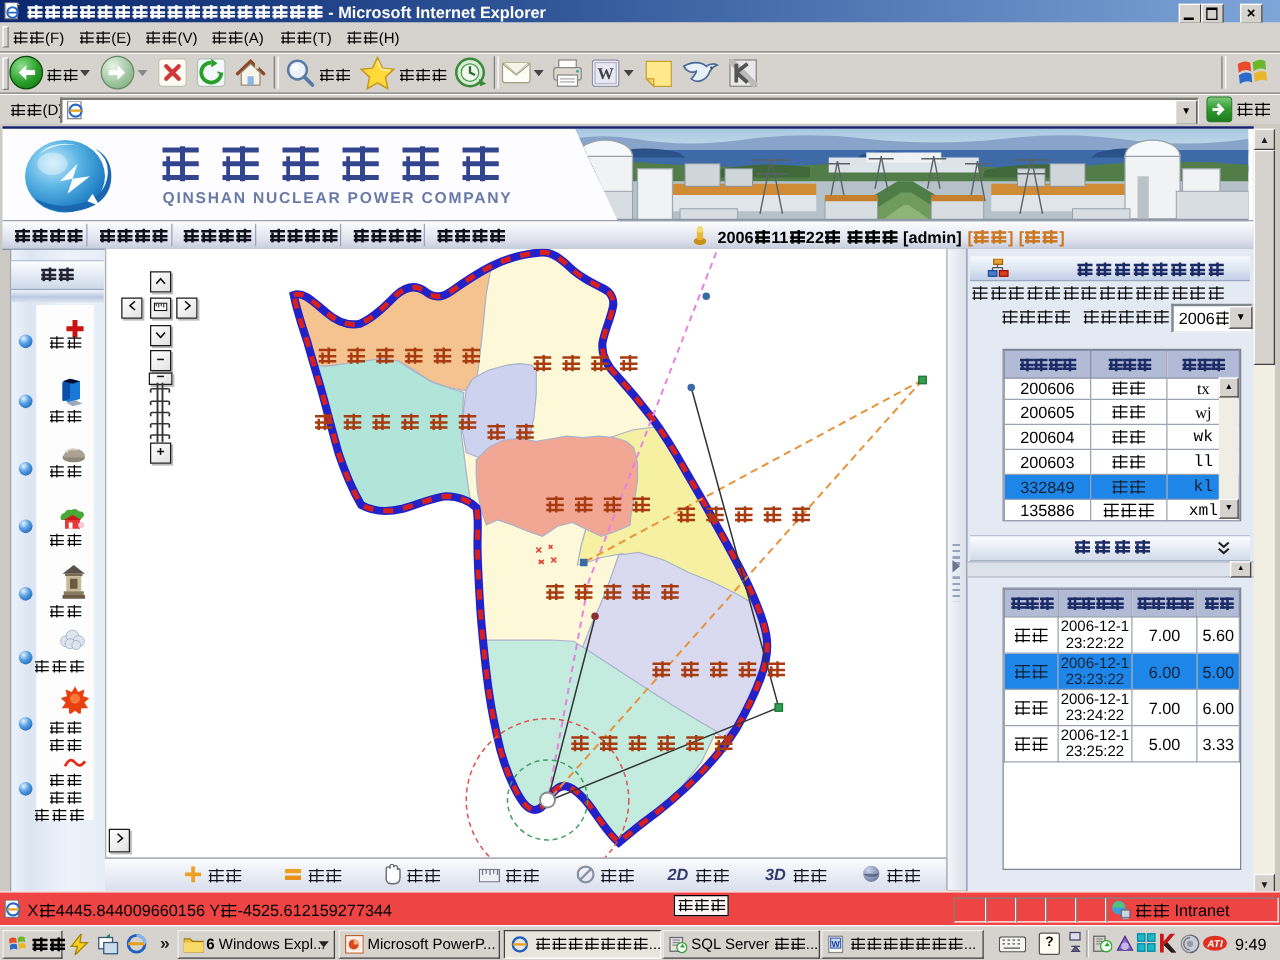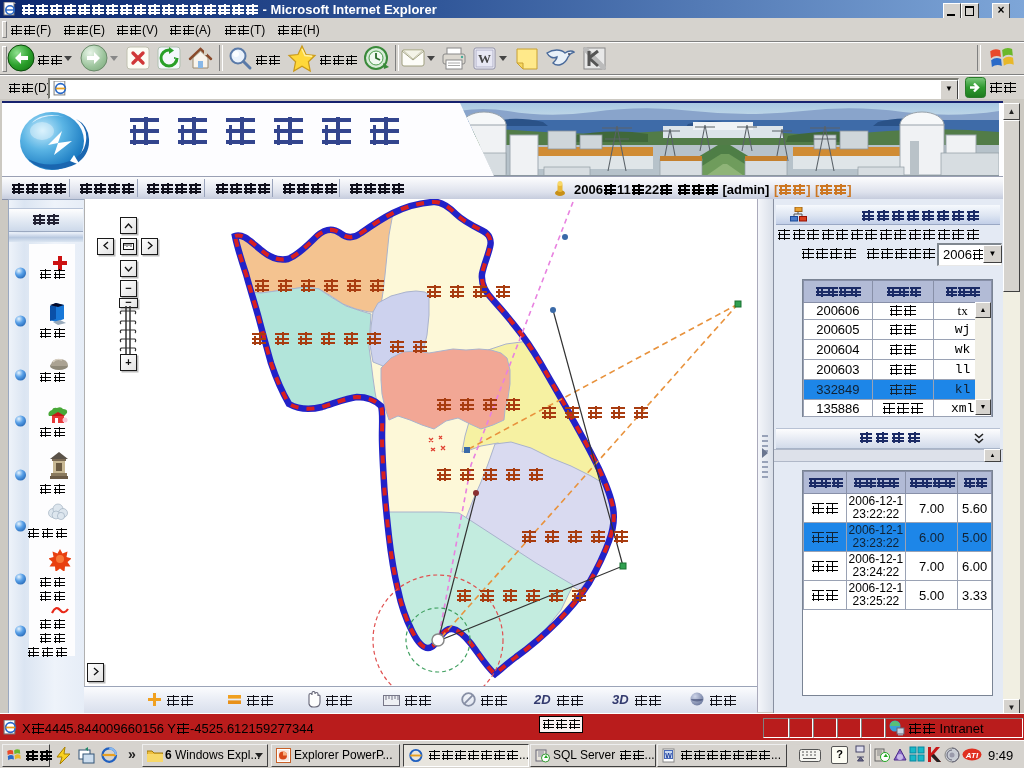--- a/index.html
+++ b/index.html
@@ -21,21 +21,21 @@
 #navbar{left:2px;top:77px;width:1001px;height:22px;background:linear-gradient(#fdfdfe,#dde1ec 70%,#c6ccdd);border-top:1px solid #9aa0b4;border-bottom:1px solid #8890a8}
 .ntab{position:absolute;top:4px;font-size:13px;font-weight:bold;color:#10101c}
 .nsep{position:absolute;top:2px;width:1px;height:18px;background:#9aa4bc}
 #sidebar{left:8px;top:100px;width:76px;height:556px;background:linear-gradient(90deg,#eef3fa,#dbe5f2 20%,#eef3fa 60%,#e6edf7);border:1px solid #9aa8c0}
 #mapview{left:84px;top:100px;width:673px;height:487px;background:#fff;border-left:1px solid #b0b0b0}
 #maptb{left:84px;top:587px;width:673px;height:26px;background:linear-gradient(#fbfcfe,#e7ebf4 55%,#d9dfec);border-top:1px solid #9ba4b8}
 .mtl{position:absolute;top:6px;font-size:13px;color:#101018}
 #splitter{left:757px;top:100px;width:16px;height:513px;background:linear-gradient(90deg,#f4f6fa,#d8dee8);border-left:1px solid #aab;border-right:1px solid #99a}
 #rightpanel{left:773px;top:100px;width:230px;height:595px;background:#e4eaf4;border-left:1px solid #8890a0;overflow:hidden}
 #pagescroll{left:1003px;top:4px;width:17px;height:613px;background:#f1efe2}
-#statusbar{left:0;top:713px;width:1024px;height:27px;background:#b91c1c;border-top:1px solid #fff}
+#statusbar{left:0;top:713px;width:1024px;height:27px;background:#ef4444;border-top:1px solid #fff}
 #taskbar{left:0;top:740px;width:1024px;height:28px;background:#d6d3ce;border-top:1px solid #fff}
 .tkb{position:absolute;top:3px;height:21px;background:#d6d3ce;border-top:1px solid #eee;border-left:1px solid #eee;border-right:1px solid #404040;border-bottom:1px solid #404040;font-size:12px;color:#000}
 .tkb .lb{position:absolute;left:22px;top:3px;white-space:nowrap;overflow:hidden}
 table{border-collapse:collapse}
 .sbl{left:30px;width:28px;font-size:12px;color:#000;text-align:center;letter-spacing:1px}
 .mlbl{position:absolute;font-size:15px;font-weight:bold;color:#a83c10;letter-spacing:7px;white-space:nowrap}
 .mbtn{position:absolute;width:15px;height:15px;background:linear-gradient(135deg,#ffffff,#e2e2e2);border:1px solid #1a1a1a;box-shadow:1.5px 1.5px 0 rgba(120,120,120,.5);text-align:center;font-size:11px;line-height:14px;color:#111;font-weight:bold}
 .rph{color:#1b2b66;font-weight:bold;font-size:13px}
 .tbl1{position:absolute;background:#fff;border:1px solid #7a8494}
 .tbl1 td{border:1px solid #9aa2b4;text-align:center;font-size:13px;color:#000;padding:0}
@@ -208,20 +208,21 @@
           </radialGradient>
         </defs>
         <ellipse cx="34" cy="30" rx="32" ry="29" fill="url(#lg1)"></ellipse>
         <path d="M10,48 Q30,58 52,50 Q66,44 68,30 Q70,16 58,8 Q70,14 71,28 Q72,44 58,53 Q40,62 22,56 Q14,53 10,48 z" fill="#1a66b0"></path>
         <path d="M30,34 L44,20 L40,32 L54,30 L36,44 L40,32 z" fill="#fff"></path>
         <path d="M14,12 Q28,2 46,6 Q34,2 22,6 Q16,9 14,12 z" fill="#eaf6ff" opacity="0.9"></path>
         <ellipse cx="24" cy="20" rx="12" ry="9" fill="#fff" opacity="0.35"></ellipse>
         <path d="M56,44 l6,10 -10,-4 z" fill="#fff"></path>
       </svg>
   <div class="ab" style="left:127px;top:11px;font-size:32px;font-weight:bold;color:#33458e;letter-spacing:17px;font-family:'Liberation Serif',serif;white-space:nowrap"><i style="display: inline-block; font-style: normal; width: 29px; height: 28px; margin-left: 1px; margin-right: 18px; vertical-align: -2px; background-image: linear-gradient(rgb(51, 69, 142), rgb(51, 69, 142)), linear-gradient(rgb(51, 69, 142), rgb(51, 69, 142)), linear-gradient(rgb(51, 69, 142), rgb(51, 69, 142)), linear-gradient(rgb(51, 69, 142), rgb(51, 69, 142)), linear-gradient(rgb(51, 69, 142), rgb(51, 69, 142)); background-repeat: no-repeat; background-size: 100% 4px, 100% 4px, 100% 4px, 4px 100%, 3px 72%; background-position: 0px 6%, 0px 50%, 0px 94%, 14px 0px, 3px 100%;"></i><i style="display: inline-block; font-style: normal; width: 29px; height: 28px; margin-left: 1px; margin-right: 18px; vertical-align: -2px; background-image: linear-gradient(rgb(51, 69, 142), rgb(51, 69, 142)), linear-gradient(rgb(51, 69, 142), rgb(51, 69, 142)), linear-gradient(rgb(51, 69, 142), rgb(51, 69, 142)), linear-gradient(rgb(51, 69, 142), rgb(51, 69, 142)), linear-gradient(rgb(51, 69, 142), rgb(51, 69, 142)); background-repeat: no-repeat; background-size: 100% 4px, 100% 4px, 100% 4px, 4px 100%, 3px 72%; background-position: 0px 6%, 0px 50%, 0px 94%, 14px 0px, 3px 100%;"></i><i style="display: inline-block; font-style: normal; width: 29px; height: 28px; margin-left: 1px; margin-right: 18px; vertical-align: -2px; background-image: linear-gradient(rgb(51, 69, 142), rgb(51, 69, 142)), linear-gradient(rgb(51, 69, 142), rgb(51, 69, 142)), linear-gradient(rgb(51, 69, 142), rgb(51, 69, 142)), linear-gradient(rgb(51, 69, 142), rgb(51, 69, 142)), linear-gradient(rgb(51, 69, 142), rgb(51, 69, 142)); background-repeat: no-repeat; background-size: 100% 4px, 100% 4px, 100% 4px, 4px 100%, 3px 72%; background-position: 0px 6%, 0px 50%, 0px 94%, 14px 0px, 3px 100%;"></i><i style="display: inline-block; font-style: normal; width: 29px; height: 28px; margin-left: 1px; margin-right: 18px; vertical-align: -2px; background-image: linear-gradient(rgb(51, 69, 142), rgb(51, 69, 142)), linear-gradient(rgb(51, 69, 142), rgb(51, 69, 142)), linear-gradient(rgb(51, 69, 142), rgb(51, 69, 142)), linear-gradient(rgb(51, 69, 142), rgb(51, 69, 142)), linear-gradient(rgb(51, 69, 142), rgb(51, 69, 142)); background-repeat: no-repeat; background-size: 100% 4px, 100% 4px, 100% 4px, 4px 100%, 3px 72%; background-position: 0px 6%, 0px 50%, 0px 94%, 14px 0px, 3px 100%;"></i><i style="display: inline-block; font-style: normal; width: 29px; height: 28px; margin-left: 1px; margin-right: 18px; vertical-align: -2px; background-image: linear-gradient(rgb(51, 69, 142), rgb(51, 69, 142)), linear-gradient(rgb(51, 69, 142), rgb(51, 69, 142)), linear-gradient(rgb(51, 69, 142), rgb(51, 69, 142)), linear-gradient(rgb(51, 69, 142), rgb(51, 69, 142)), linear-gradient(rgb(51, 69, 142), rgb(51, 69, 142)); background-repeat: no-repeat; background-size: 100% 4px, 100% 4px, 100% 4px, 4px 100%, 3px 72%; background-position: 0px 6%, 0px 50%, 0px 94%, 14px 0px, 3px 100%;"></i><i style="display: inline-block; font-style: normal; width: 29px; height: 28px; margin-left: 1px; margin-right: 18px; vertical-align: -2px; background-image: linear-gradient(rgb(51, 69, 142), rgb(51, 69, 142)), linear-gradient(rgb(51, 69, 142), rgb(51, 69, 142)), linear-gradient(rgb(51, 69, 142), rgb(51, 69, 142)), linear-gradient(rgb(51, 69, 142), rgb(51, 69, 142)), linear-gradient(rgb(51, 69, 142), rgb(51, 69, 142)); background-repeat: no-repeat; background-size: 100% 4px, 100% 4px, 100% 4px, 4px 100%, 3px 72%; background-position: 0px 6%, 0px 50%, 0px 94%, 14px 0px, 3px 100%;"></i></div>
+  <div class="ab" style="left:128px;top:48px;font-size:12.5px;font-weight:bold;color:#6a7aa8;letter-spacing:1.4px;white-space:nowrap">QINSHAN NUCLEAR POWER COMPANY</div>
   <svg class="ab" style="left:446px;top:0;clip-path:polygon(12px 0px,551px 0px,551px 75px,47px 75px)" width="551" height="75" viewBox="0 0 551 75" preserveAspectRatio="none">
    <defs>
           <linearGradient id="sky" x1="0" y1="0" x2="0" y2="1">
             <stop offset="0" stop-color="#a8c8e2"></stop>
             <stop offset="1" stop-color="#cadeea"></stop>
           </linearGradient>
         </defs>
    <rect x="0" y="0" width="551" height="20" fill="url(#sky)"></rect>
    <path d="M0,10 q30,-7 60,-2 q40,7 85,1 q50,-7 100,-1 q55,6 110,0 q50,-6 100,1 q50,6 96,-1 v12 h-551 z" fill="#89a4cb"></path>
    <path d="M0,17 h551 v18 h-551 z" fill="#3e6ba8"></path>
@@ -531,21 +532,21 @@
               <td style="width:58px"><i style="display: inline-block; font-style: normal; width: 11px; height: 10px; margin-left: 1px; margin-right: -0.5px; vertical-align: -1px; background-image: linear-gradient(rgb(27, 43, 102), rgb(27, 43, 102)), linear-gradient(rgb(27, 43, 102), rgb(27, 43, 102)), linear-gradient(rgb(27, 43, 102), rgb(27, 43, 102)), linear-gradient(rgb(27, 43, 102), rgb(27, 43, 102)), linear-gradient(rgb(27, 43, 102), rgb(27, 43, 102)); background-repeat: no-repeat; background-size: 100% 2px, 100% 2px, 100% 2px, 2px 100%, 2px 72%; background-position: 0px 6%, 0px 50%, 0px 94%, 5px 0px, 1px 100%;"></i><i style="display: inline-block; font-style: normal; width: 11px; height: 10px; margin-left: 1px; margin-right: -0.5px; vertical-align: -1px; background-image: linear-gradient(rgb(27, 43, 102), rgb(27, 43, 102)), linear-gradient(rgb(27, 43, 102), rgb(27, 43, 102)), linear-gradient(rgb(27, 43, 102), rgb(27, 43, 102)), linear-gradient(rgb(27, 43, 102), rgb(27, 43, 102)), linear-gradient(rgb(27, 43, 102), rgb(27, 43, 102)); background-repeat: no-repeat; background-size: 100% 2px, 100% 2px, 100% 2px, 2px 100%, 2px 72%; background-position: 0px 6%, 0px 50%, 0px 94%, 5px 0px, 1px 100%;"></i><i style="display: inline-block; font-style: normal; width: 11px; height: 10px; margin-left: 1px; margin-right: -0.5px; vertical-align: -1px; background-image: linear-gradient(rgb(27, 43, 102), rgb(27, 43, 102)), linear-gradient(rgb(27, 43, 102), rgb(27, 43, 102)), linear-gradient(rgb(27, 43, 102), rgb(27, 43, 102)), linear-gradient(rgb(27, 43, 102), rgb(27, 43, 102)), linear-gradient(rgb(27, 43, 102), rgb(27, 43, 102)); background-repeat: no-repeat; background-size: 100% 2px, 100% 2px, 100% 2px, 2px 100%, 2px 72%; background-position: 0px 6%, 0px 50%, 0px 94%, 5px 0px, 1px 100%;"></i></td>
             </tr>
     <tr style="height:13px">
               <td style="vertical-align:top">200606</td>
               <td style="vertical-align:top"><i style="display: inline-block; font-style: normal; width: 12px; height: 11px; margin-left: 1px; margin-right: 1px; vertical-align: -1px; background-image: linear-gradient(rgb(0, 0, 0), rgb(0, 0, 0)), linear-gradient(rgb(0, 0, 0), rgb(0, 0, 0)), linear-gradient(rgb(0, 0, 0), rgb(0, 0, 0)), linear-gradient(rgb(0, 0, 0), rgb(0, 0, 0)), linear-gradient(rgb(0, 0, 0), rgb(0, 0, 0)); background-repeat: no-repeat; background-size: 100% 1px, 100% 1px, 100% 1px, 1px 100%, 1px 72%; background-position: 0px 6%, 0px 50%, 0px 94%, 6px 0px, 1px 100%;"></i><i style="display: inline-block; font-style: normal; width: 12px; height: 11px; margin-left: 1px; margin-right: 1px; vertical-align: -1px; background-image: linear-gradient(rgb(0, 0, 0), rgb(0, 0, 0)), linear-gradient(rgb(0, 0, 0), rgb(0, 0, 0)), linear-gradient(rgb(0, 0, 0), rgb(0, 0, 0)), linear-gradient(rgb(0, 0, 0), rgb(0, 0, 0)), linear-gradient(rgb(0, 0, 0), rgb(0, 0, 0)); background-repeat: no-repeat; background-size: 100% 1px, 100% 1px, 100% 1px, 1px 100%, 1px 72%; background-position: 0px 6%, 0px 50%, 0px 94%, 6px 0px, 1px 100%;"></i></td>
               <td style="vertical-align:top;font-family:Liberation Serif, serif">tx</td>
             </tr>
     <tr style="height:20px">
               <td>200605</td>
               <td><i style="display: inline-block; font-style: normal; width: 12px; height: 11px; margin-left: 1px; margin-right: 1px; vertical-align: -1px; background-image: linear-gradient(rgb(0, 0, 0), rgb(0, 0, 0)), linear-gradient(rgb(0, 0, 0), rgb(0, 0, 0)), linear-gradient(rgb(0, 0, 0), rgb(0, 0, 0)), linear-gradient(rgb(0, 0, 0), rgb(0, 0, 0)), linear-gradient(rgb(0, 0, 0), rgb(0, 0, 0)); background-repeat: no-repeat; background-size: 100% 1px, 100% 1px, 100% 1px, 1px 100%, 1px 72%; background-position: 0px 6%, 0px 50%, 0px 94%, 6px 0px, 1px 100%;"></i><i style="display: inline-block; font-style: normal; width: 12px; height: 11px; margin-left: 1px; margin-right: 1px; vertical-align: -1px; background-image: linear-gradient(rgb(0, 0, 0), rgb(0, 0, 0)), linear-gradient(rgb(0, 0, 0), rgb(0, 0, 0)), linear-gradient(rgb(0, 0, 0), rgb(0, 0, 0)), linear-gradient(rgb(0, 0, 0), rgb(0, 0, 0)), linear-gradient(rgb(0, 0, 0), rgb(0, 0, 0)); background-repeat: no-repeat; background-size: 100% 1px, 100% 1px, 100% 1px, 1px 100%, 1px 72%; background-position: 0px 6%, 0px 50%, 0px 94%, 6px 0px, 1px 100%;"></i></td>
-              <td style="font-family:Liberation Mono, monospace">wj</td>
+              <td style="font-family:Liberation Serif, serif">wj</td>
             </tr>
     <tr style="height:20px">
               <td>200604</td>
               <td><i style="display: inline-block; font-style: normal; width: 12px; height: 11px; margin-left: 1px; margin-right: 1px; vertical-align: -1px; background-image: linear-gradient(rgb(0, 0, 0), rgb(0, 0, 0)), linear-gradient(rgb(0, 0, 0), rgb(0, 0, 0)), linear-gradient(rgb(0, 0, 0), rgb(0, 0, 0)), linear-gradient(rgb(0, 0, 0), rgb(0, 0, 0)), linear-gradient(rgb(0, 0, 0), rgb(0, 0, 0)); background-repeat: no-repeat; background-size: 100% 1px, 100% 1px, 100% 1px, 1px 100%, 1px 72%; background-position: 0px 6%, 0px 50%, 0px 94%, 6px 0px, 1px 100%;"></i><i style="display: inline-block; font-style: normal; width: 12px; height: 11px; margin-left: 1px; margin-right: 1px; vertical-align: -1px; background-image: linear-gradient(rgb(0, 0, 0), rgb(0, 0, 0)), linear-gradient(rgb(0, 0, 0), rgb(0, 0, 0)), linear-gradient(rgb(0, 0, 0), rgb(0, 0, 0)), linear-gradient(rgb(0, 0, 0), rgb(0, 0, 0)), linear-gradient(rgb(0, 0, 0), rgb(0, 0, 0)); background-repeat: no-repeat; background-size: 100% 1px, 100% 1px, 100% 1px, 1px 100%, 1px 72%; background-position: 0px 6%, 0px 50%, 0px 94%, 6px 0px, 1px 100%;"></i></td>
               <td style="font-family:'Liberation Mono'">wk</td>
             </tr>
     <tr style="height:20px">
               <td>200603</td>
               <td><i style="display: inline-block; font-style: normal; width: 12px; height: 11px; margin-left: 1px; margin-right: 1px; vertical-align: -1px; background-image: linear-gradient(rgb(0, 0, 0), rgb(0, 0, 0)), linear-gradient(rgb(0, 0, 0), rgb(0, 0, 0)), linear-gradient(rgb(0, 0, 0), rgb(0, 0, 0)), linear-gradient(rgb(0, 0, 0), rgb(0, 0, 0)), linear-gradient(rgb(0, 0, 0), rgb(0, 0, 0)); background-repeat: no-repeat; background-size: 100% 1px, 100% 1px, 100% 1px, 1px 100%, 1px 72%; background-position: 0px 6%, 0px 50%, 0px 94%, 6px 0px, 1px 100%;"></i><i style="display: inline-block; font-style: normal; width: 12px; height: 11px; margin-left: 1px; margin-right: 1px; vertical-align: -1px; background-image: linear-gradient(rgb(0, 0, 0), rgb(0, 0, 0)), linear-gradient(rgb(0, 0, 0), rgb(0, 0, 0)), linear-gradient(rgb(0, 0, 0), rgb(0, 0, 0)), linear-gradient(rgb(0, 0, 0), rgb(0, 0, 0)), linear-gradient(rgb(0, 0, 0), rgb(0, 0, 0)); background-repeat: no-repeat; background-size: 100% 1px, 100% 1px, 100% 1px, 1px 100%, 1px 72%; background-position: 0px 6%, 0px 50%, 0px 94%, 6px 0px, 1px 100%;"></i></td>
               <td style="font-family:'Liberation Mono'">ll</td>
@@ -675,21 +676,21 @@
   <div class="lb"><b>6</b> Windows Expl...</div>
   <div class="ab" style="right:4px;top:8px;border:4px solid transparent;border-top:5px solid #222"></div>
  </div>
  <div class="tkb" style="left:271px;width:127px">
   <svg class="ab" style="left:4px;top:3px" width="15" height="15" viewBox="0 0 15 15">
         <rect x="0.5" y="0.5" width="14" height="14" fill="#fff" stroke="#c86028"></rect>
         <rect x="2" y="2" width="11" height="11" fill="#f8e8e0"></rect>
         <circle cx="7" cy="7.5" r="4" fill="#d84818"></circle>
         <path d="M7,3.5 a4,4 0 0 1 4,4 h-4 z" fill="#f8b080"></path>
       </svg>
-  <div class="lb">Explorer PowerP...</div>
+  <div class="lb">Microsoft PowerP...</div>
  </div>
  <div class="tkb" style="left:403px;width:124px;background:#e8e5de;border-top-color:#404040;border-left-color:#404040;border-right-color:#fff;border-bottom-color:#fff">
   <svg class="ab" style="left:5px;top:3px" width="15" height="15" viewBox="0 0 24 24">
         <circle cx="11" cy="12" r="9" fill="none" stroke="#2060c0" stroke-width="3"></circle>
         <path d="M2,12 h18" stroke="#e8a020" stroke-width="3"></path>
       </svg>
   <div class="lb" style="left:24px"><i style="display: inline-block; font-style: normal; width: 11px; height: 10px; margin-left: 1px; margin-right: 1px; vertical-align: -1px; background-image: linear-gradient(rgb(0, 0, 0), rgb(0, 0, 0)), linear-gradient(rgb(0, 0, 0), rgb(0, 0, 0)), linear-gradient(rgb(0, 0, 0), rgb(0, 0, 0)), linear-gradient(rgb(0, 0, 0), rgb(0, 0, 0)), linear-gradient(rgb(0, 0, 0), rgb(0, 0, 0)); background-repeat: no-repeat; background-size: 100% 1px, 100% 1px, 100% 1px, 1px 100%, 1px 72%; background-position: 0px 6%, 0px 50%, 0px 94%, 5px 0px, 1px 100%;"></i><i style="display: inline-block; font-style: normal; width: 11px; height: 10px; margin-left: 1px; margin-right: 1px; vertical-align: -1px; background-image: linear-gradient(rgb(0, 0, 0), rgb(0, 0, 0)), linear-gradient(rgb(0, 0, 0), rgb(0, 0, 0)), linear-gradient(rgb(0, 0, 0), rgb(0, 0, 0)), linear-gradient(rgb(0, 0, 0), rgb(0, 0, 0)), linear-gradient(rgb(0, 0, 0), rgb(0, 0, 0)); background-repeat: no-repeat; background-size: 100% 1px, 100% 1px, 100% 1px, 1px 100%, 1px 72%; background-position: 0px 6%, 0px 50%, 0px 94%, 5px 0px, 1px 100%;"></i><i style="display: inline-block; font-style: normal; width: 11px; height: 10px; margin-left: 1px; margin-right: 1px; vertical-align: -1px; background-image: linear-gradient(rgb(0, 0, 0), rgb(0, 0, 0)), linear-gradient(rgb(0, 0, 0), rgb(0, 0, 0)), linear-gradient(rgb(0, 0, 0), rgb(0, 0, 0)), linear-gradient(rgb(0, 0, 0), rgb(0, 0, 0)), linear-gradient(rgb(0, 0, 0), rgb(0, 0, 0)); background-repeat: no-repeat; background-size: 100% 1px, 100% 1px, 100% 1px, 1px 100%, 1px 72%; background-position: 0px 6%, 0px 50%, 0px 94%, 5px 0px, 1px 100%;"></i><i style="display: inline-block; font-style: normal; width: 11px; height: 10px; margin-left: 1px; margin-right: 1px; vertical-align: -1px; background-image: linear-gradient(rgb(0, 0, 0), rgb(0, 0, 0)), linear-gradient(rgb(0, 0, 0), rgb(0, 0, 0)), linear-gradient(rgb(0, 0, 0), rgb(0, 0, 0)), linear-gradient(rgb(0, 0, 0), rgb(0, 0, 0)), linear-gradient(rgb(0, 0, 0), rgb(0, 0, 0)); background-repeat: no-repeat; background-size: 100% 1px, 100% 1px, 100% 1px, 1px 100%, 1px 72%; background-position: 0px 6%, 0px 50%, 0px 94%, 5px 0px, 1px 100%;"></i><i style="display: inline-block; font-style: normal; width: 11px; height: 10px; margin-left: 1px; margin-right: 1px; vertical-align: -1px; background-image: linear-gradient(rgb(0, 0, 0), rgb(0, 0, 0)), linear-gradient(rgb(0, 0, 0), rgb(0, 0, 0)), linear-gradient(rgb(0, 0, 0), rgb(0, 0, 0)), linear-gradient(rgb(0, 0, 0), rgb(0, 0, 0)), linear-gradient(rgb(0, 0, 0), rgb(0, 0, 0)); background-repeat: no-repeat; background-size: 100% 1px, 100% 1px, 100% 1px, 1px 100%, 1px 72%; background-position: 0px 6%, 0px 50%, 0px 94%, 5px 0px, 1px 100%;"></i><i style="display: inline-block; font-style: normal; width: 11px; height: 10px; margin-left: 1px; margin-right: 1px; vertical-align: -1px; background-image: linear-gradient(rgb(0, 0, 0), rgb(0, 0, 0)), linear-gradient(rgb(0, 0, 0), rgb(0, 0, 0)), linear-gradient(rgb(0, 0, 0), rgb(0, 0, 0)), linear-gradient(rgb(0, 0, 0), rgb(0, 0, 0)), linear-gradient(rgb(0, 0, 0), rgb(0, 0, 0)); background-repeat: no-repeat; background-size: 100% 1px, 100% 1px, 100% 1px, 1px 100%, 1px 72%; background-position: 0px 6%, 0px 50%, 0px 94%, 5px 0px, 1px 100%;"></i><i style="display: inline-block; font-style: normal; width: 11px; height: 10px; margin-left: 1px; margin-right: 1px; vertical-align: -1px; background-image: linear-gradient(rgb(0, 0, 0), rgb(0, 0, 0)), linear-gradient(rgb(0, 0, 0), rgb(0, 0, 0)), linear-gradient(rgb(0, 0, 0), rgb(0, 0, 0)), linear-gradient(rgb(0, 0, 0), rgb(0, 0, 0)), linear-gradient(rgb(0, 0, 0), rgb(0, 0, 0)); background-repeat: no-repeat; background-size: 100% 1px, 100% 1px, 100% 1px, 1px 100%, 1px 72%; background-position: 0px 6%, 0px 50%, 0px 94%, 5px 0px, 1px 100%;"></i>...</div>
  </div>
  <div class="tkb" style="left:530px;width:124px">
   <svg class="ab" style="left:4px;top:3px" width="15" height="15" viewBox="0 0 15 15">

